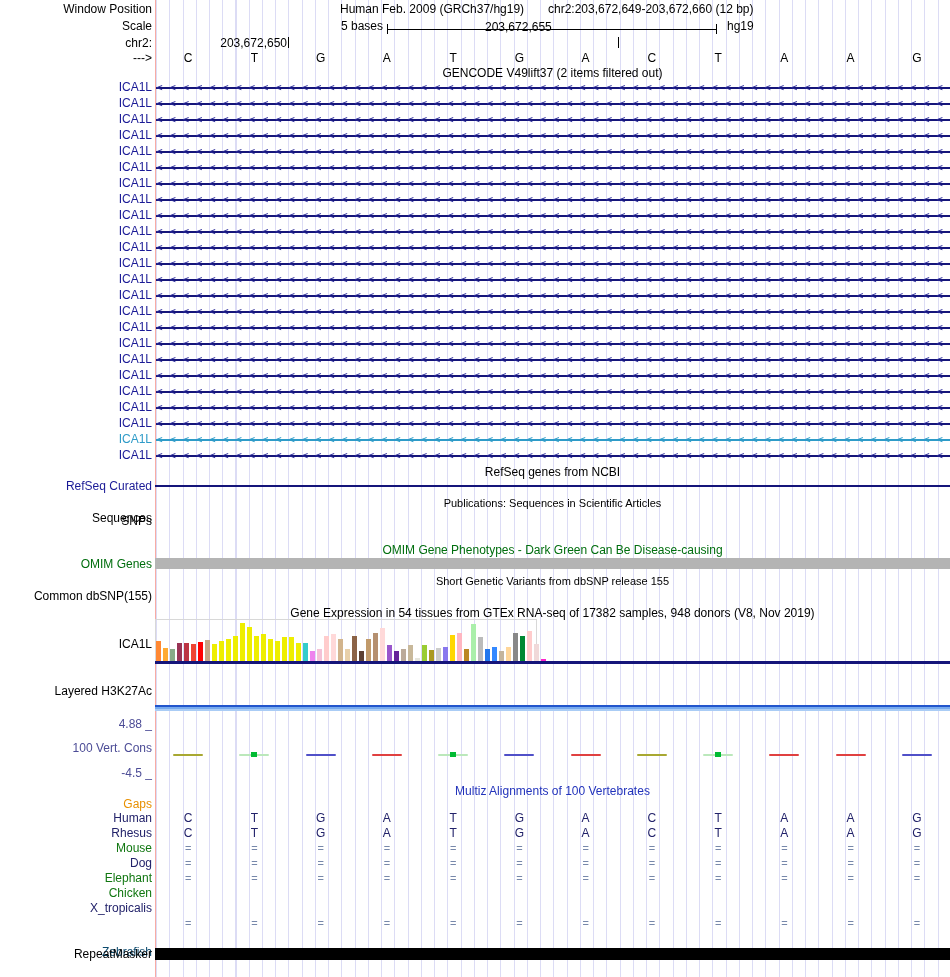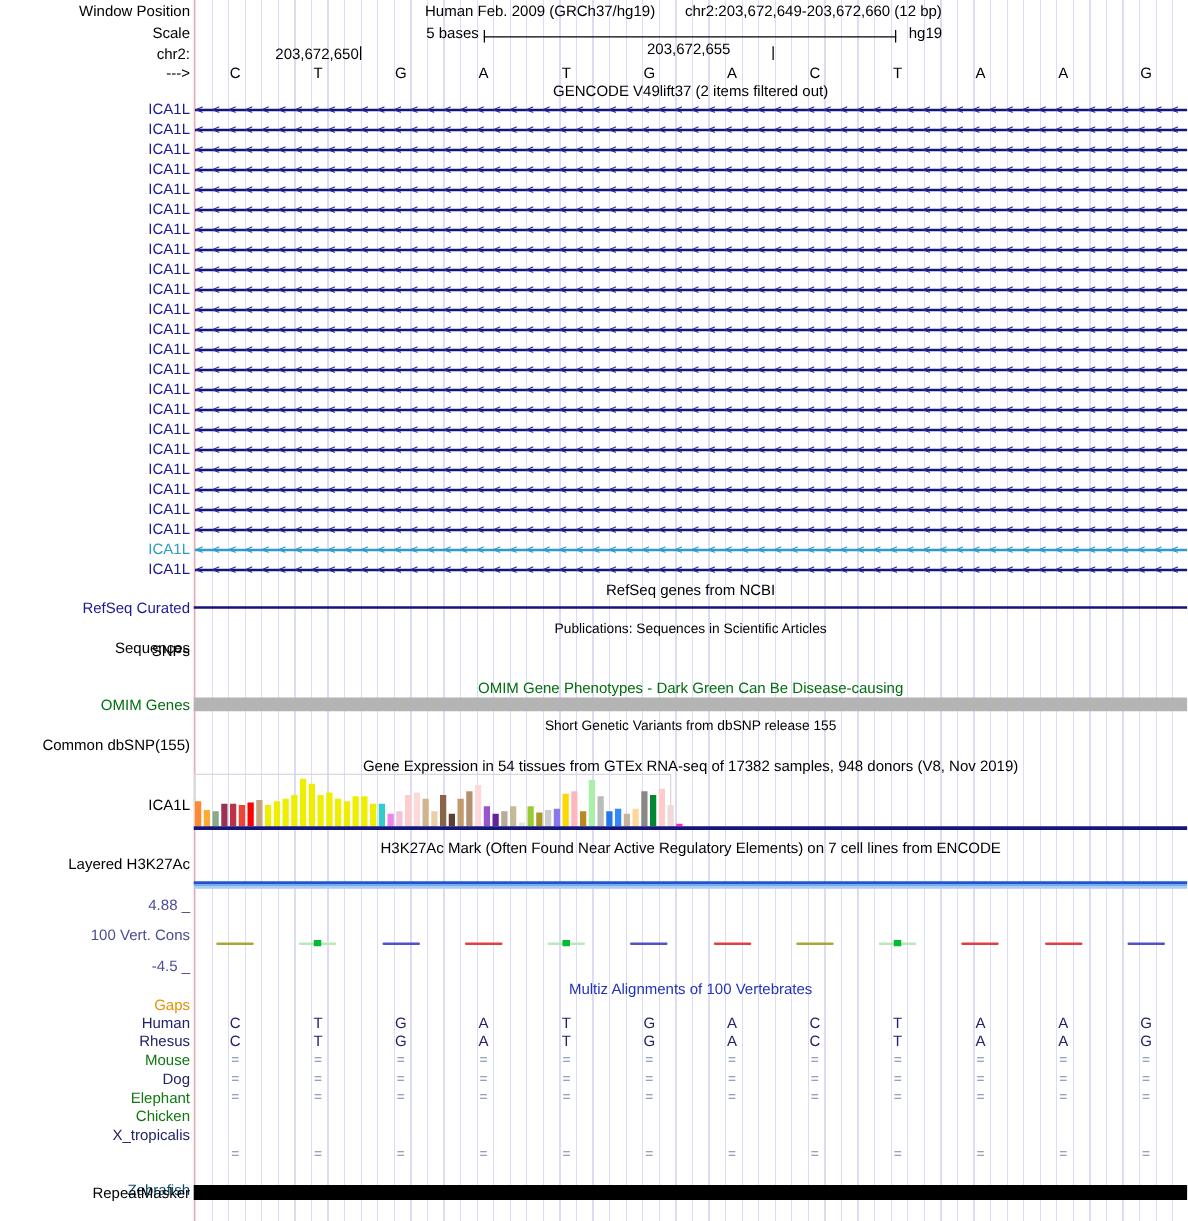--- a/index.html
+++ b/index.html
@@ -44,21 +44,21 @@
   <div class="llabel" style="top:19px">Scale</div>
   <div class="abs" style="left:300px;top:19px;width:83px;text-align:right">5 bases</div>
   <div class="hline" style="left:387px;top:29px;width:330px"></div>
   <div class="tickline" style="left:387px;top:24px;height:10px"></div>
   <div class="tickline" style="left:716px;top:24px;height:10px"></div>
   <div class="abs" style="left:727px;top:19px">hg19</div>
 
   <div class="llabel" style="top:36px">chr2:</div>
   <div class="abs" style="left:155px;top:36px;width:132px;text-align:right">203,672,650</div>
   <div class="tickline" style="left:288px;top:37px;height:11px"></div>
-  <div class="abs" style="left:485px;top:32px;width:132px;text-align:center">203,672,655</div>
+  <div class="abs" style="left:485px;top:20px;width:132px;text-align:left">203,672,655</div>
   <div class="tickline" style="left:618px;top:37px;height:11px"></div>
 
   <div class="llabel" style="top:51px">---&gt;</div>
   <div id="base-row" class="abs" style="left:0;top:51px">
       <div class="base-cell" style="left: 188.125px; top: 0px;">C</div>
       <div class="base-cell" style="left: 254.375px; top: 0px;">T</div>
       <div class="base-cell" style="left: 320.625px; top: 0px;">G</div>
       <div class="base-cell" style="left: 386.875px; top: 0px;">A</div>
       <div class="base-cell" style="left: 453.125px; top: 0px;">T</div>
       <div class="base-cell" style="left: 519.375px; top: 0px;">G</div>
@@ -193,21 +193,20 @@
       <div class="bar" style="left: 499px; top: 651px; height: 10px; background: rgb(196, 180, 156);"></div>
       <div class="bar" style="left: 506px; top: 647px; height: 14px; background: rgb(255, 214, 153);"></div>
       <div class="bar" style="left: 513px; top: 633px; height: 28px; background: rgb(136, 136, 136);"></div>
       <div class="bar" style="left: 520px; top: 636px; height: 25px; background: rgb(0, 136, 51);"></div>
       <div class="bar" style="left: 527px; top: 631px; height: 30px; background: rgb(255, 204, 204);"></div>
       <div class="bar" style="left: 534px; top: 644px; height: 17px; background: rgb(240, 217, 217);"></div>
       <div class="bar" style="left: 541px; top: 659px; height: 2px; background: rgb(255, 34, 204);"></div>
     </div>
   <div class="abs" style="left:155px;top:661px;width:795px;height:3px;background:#15157a"></div>
 
-  <div class="ctitle" style="top:671px">H3K27Ac Mark (Often Found Near Active Regulatory Elements) on 7 cell lines from ENCODE</div>
   <div class="llabel" style="top:684px">Layered H3K27Ac</div>
   <div class="abs" style="left:155px;top:705px;width:795px;height:6px;background:linear-gradient(to bottom,#2255cc 0 2px,#77aaee 2px 4px,#aaccf5 4px 6px)"></div>
 
   <div class="llabel slate" style="top:717px">4.88 _</div>
   <div class="llabel slate" style="top:741px">100 Vert. Cons</div>
   <div class="llabel slate" style="top:766px">-4.5 _</div>
   <div id="cons-marks">
       <div class="cons-mark" style="left: 188.125px; top: 754px; width: 30px; background: rgb(168, 168, 50);"></div>
       <div class="cons-mark" style="left: 254.375px; top: 754px; width: 30px; background: rgb(187, 232, 187);"></div>
       <div class="cons-dot" style="left: 254.375px; top: 752px; background: rgb(0, 187, 51);"></div>

